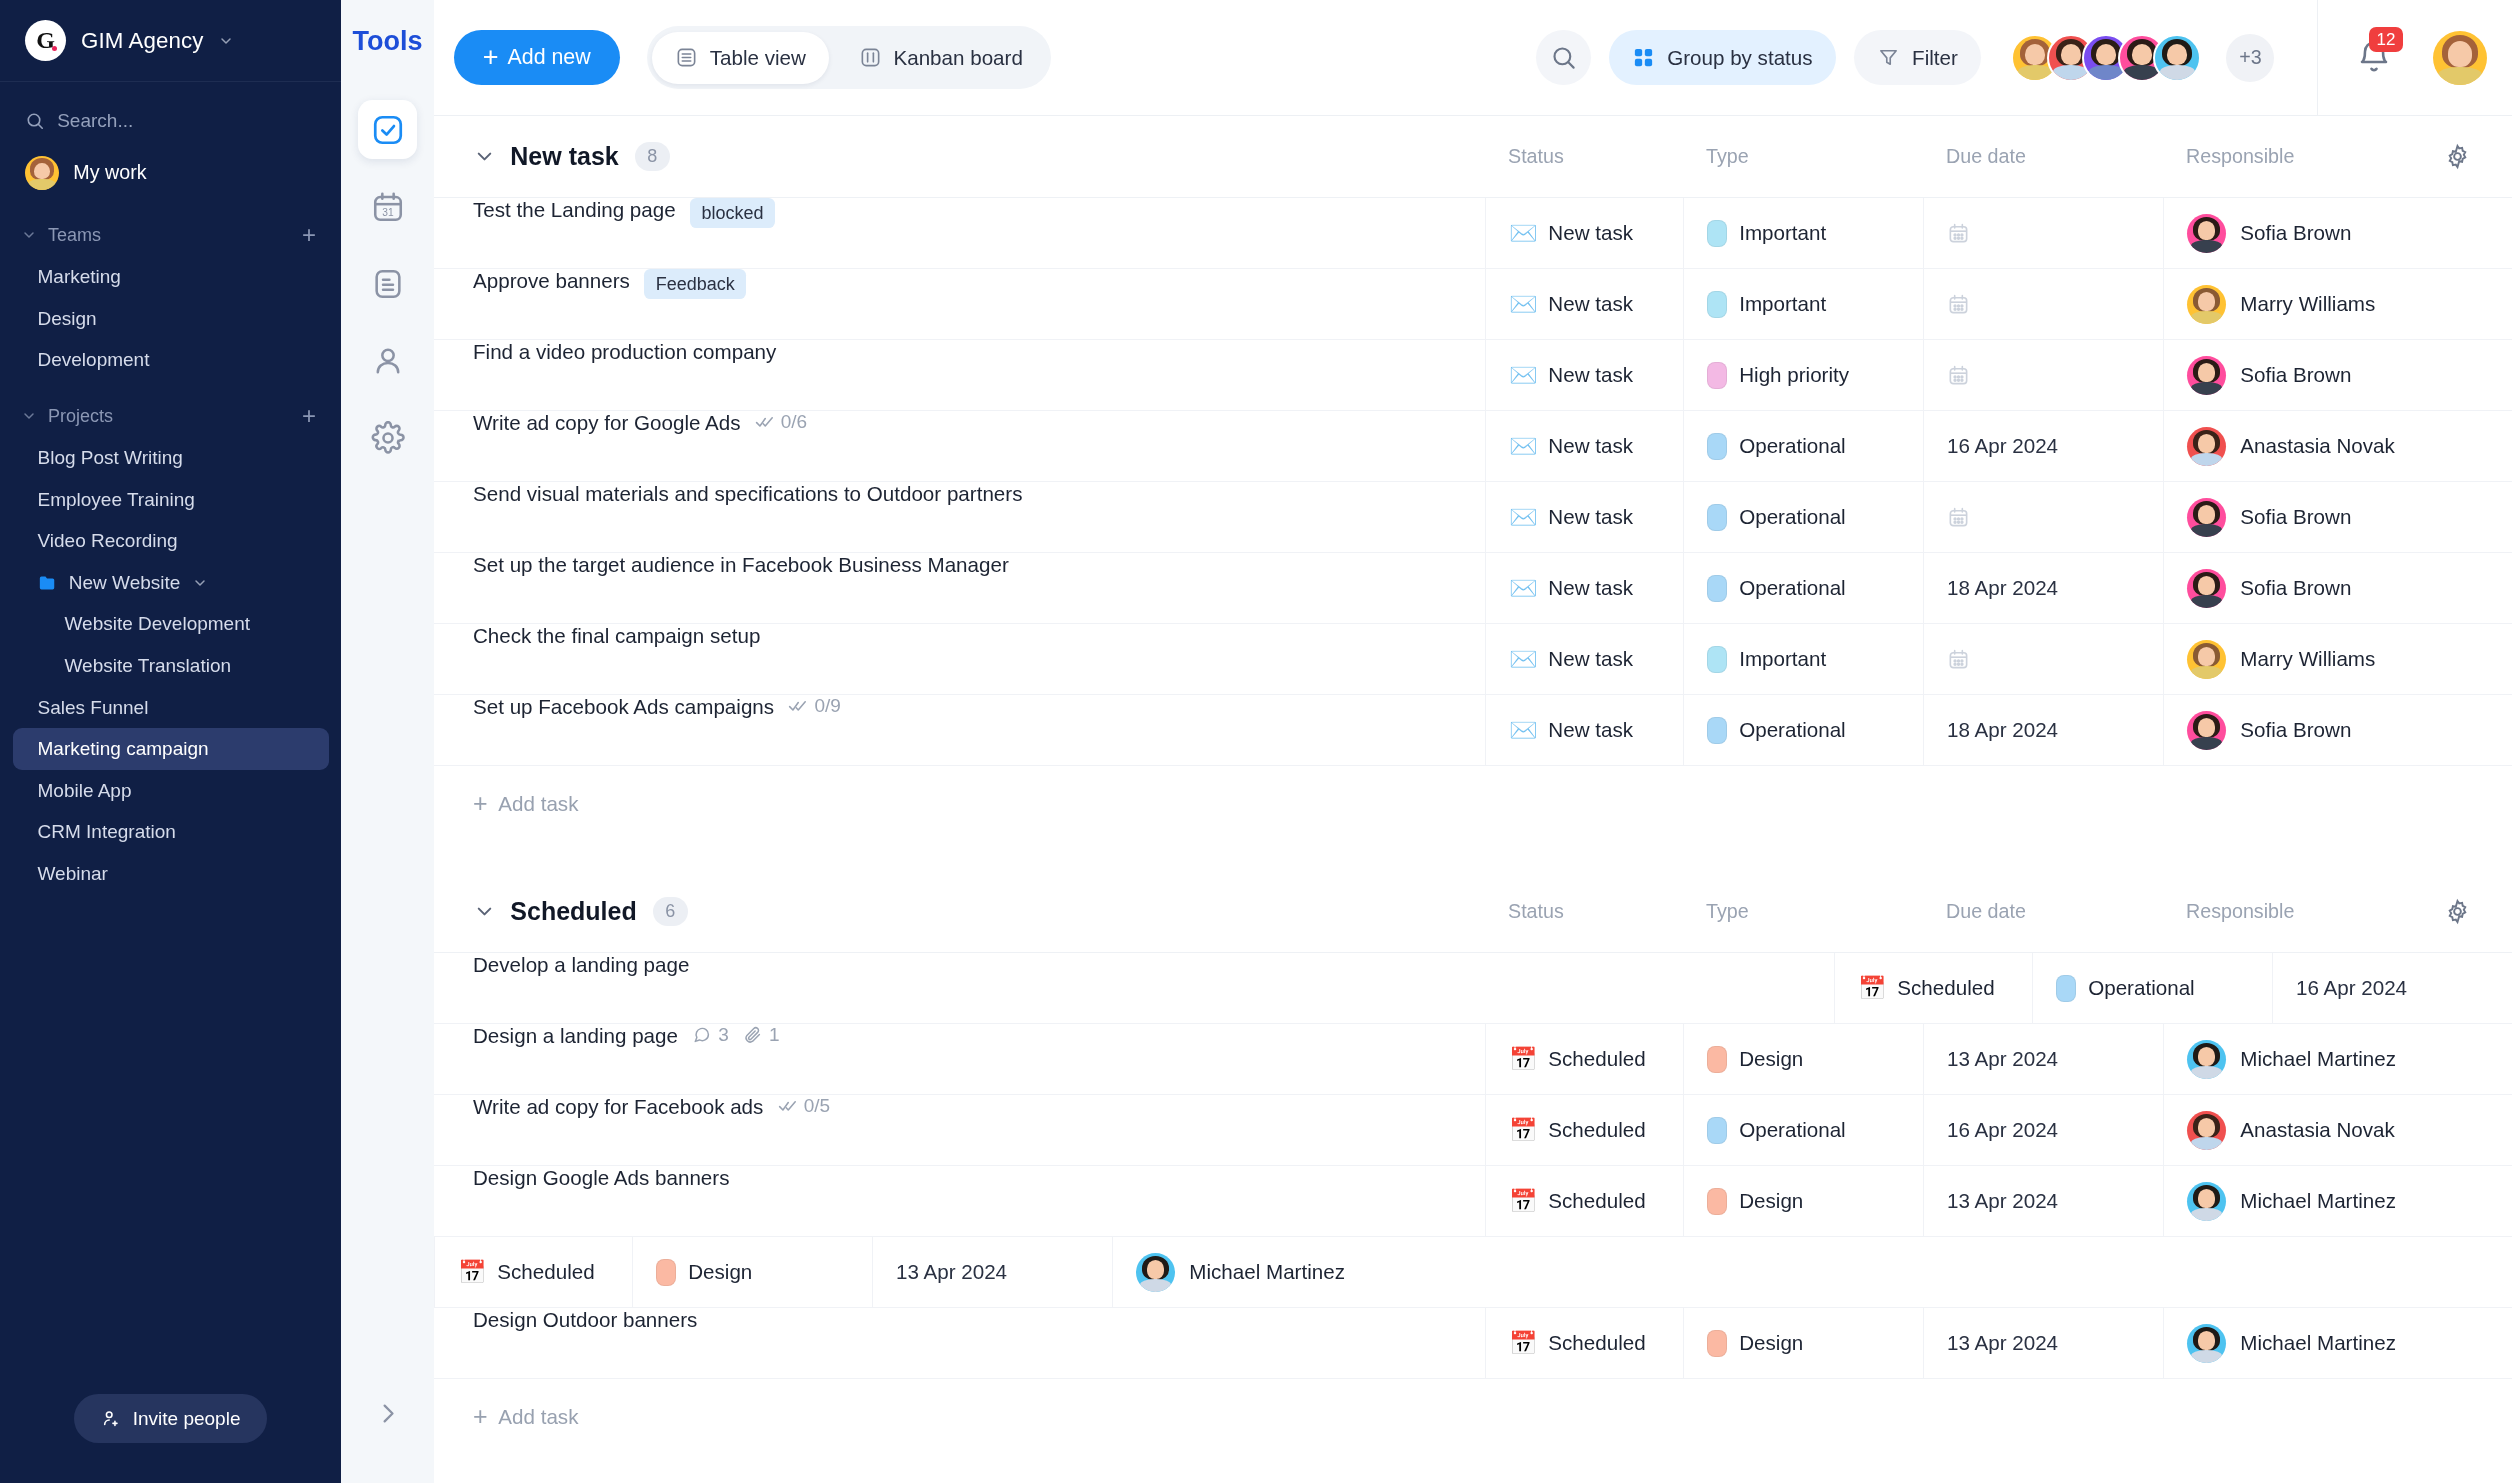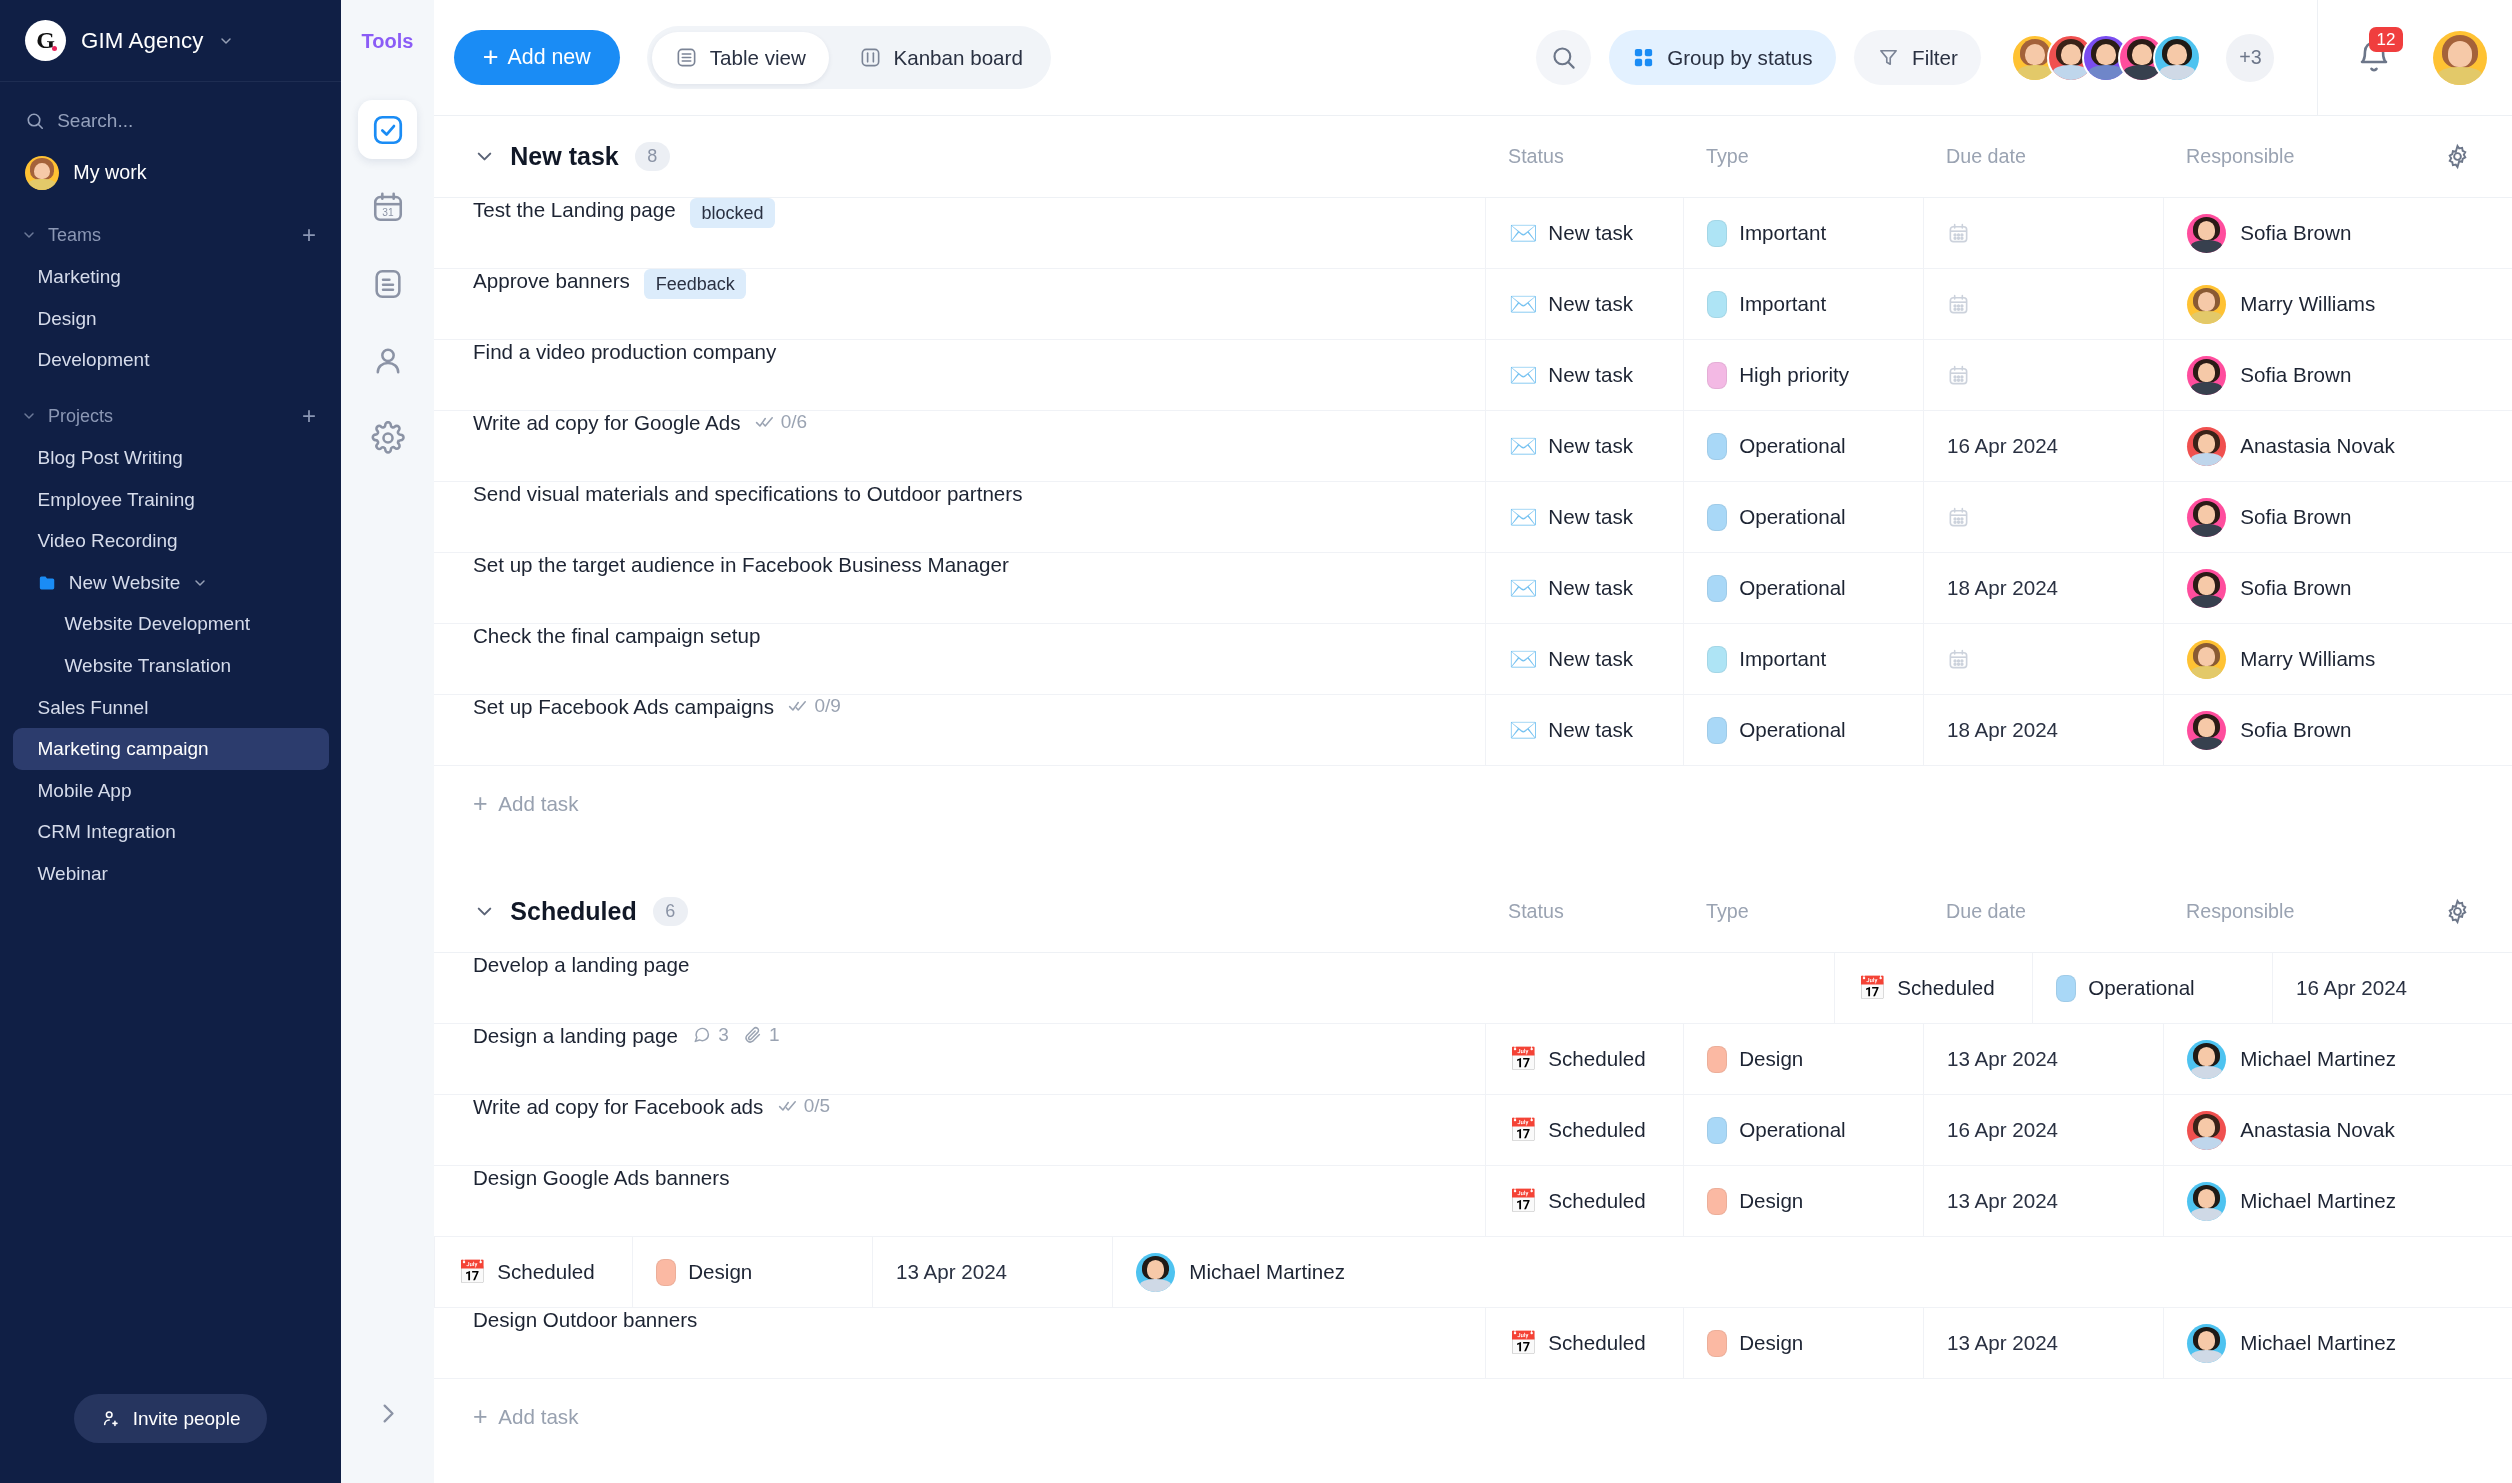--- a/index.html
+++ b/index.html
@@ -81,21 +81,21 @@
   }
 
   
   .rail {
     width: 93px; flex: 0 0 93px; height: 100%;
     background: #f4f7fa; display: flex; flex-direction: column;
     align-items: center; position: relative;
   }
   .rail-title {
     height: 82px; display: flex; align-items: center;
-    font-size: 20px; color: #8b5cf6; font-weight: bold;
+    font-size: 27px; color: #1d4ed8; font-weight: bold;
   }
   .rail-btn {
     width: 59px; height: 59px; margin-top: 18px; border-radius: 14.3px;
     display: flex; align-items: center; justify-content: center;
     color: #8b93a5; cursor: pointer;
   }
   .rail-btn:first-of-type { margin-top: 23px; }
   .rail-btn.active {
     background: #ffffff; color: #1a8cf5;
     box-shadow: 0 2.7px 9px rgba(25,50,95,.10);

